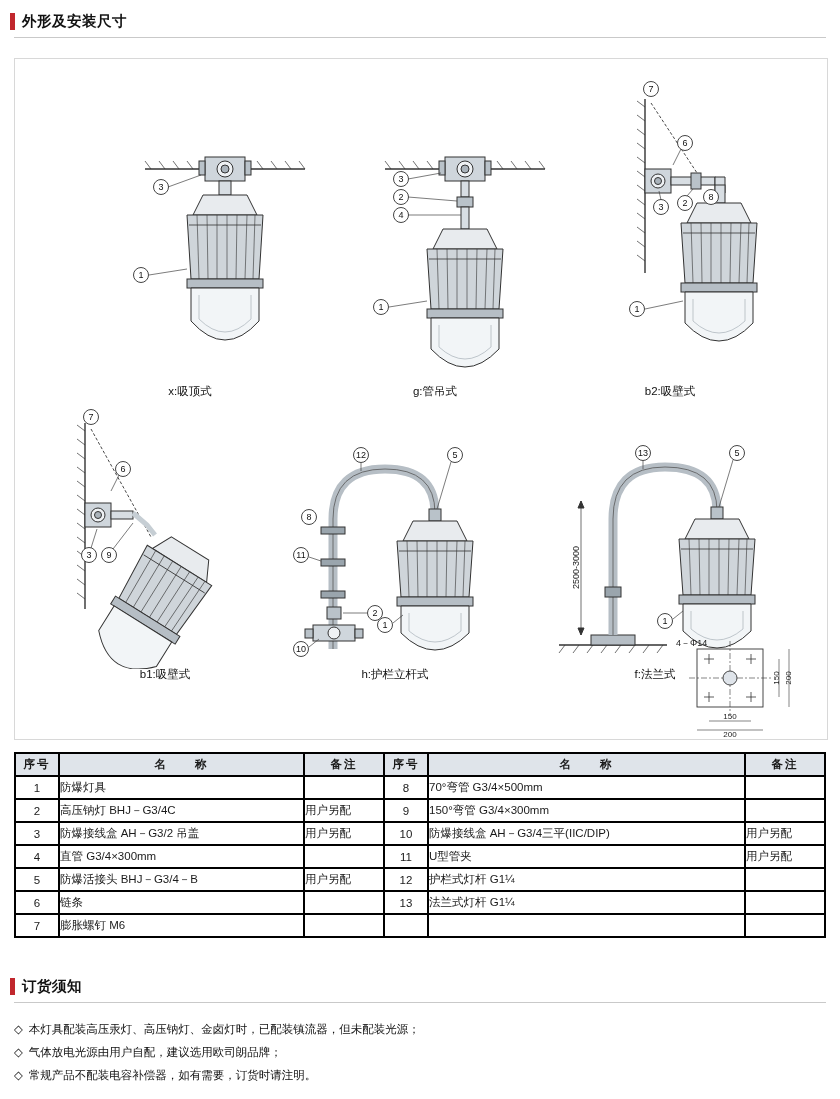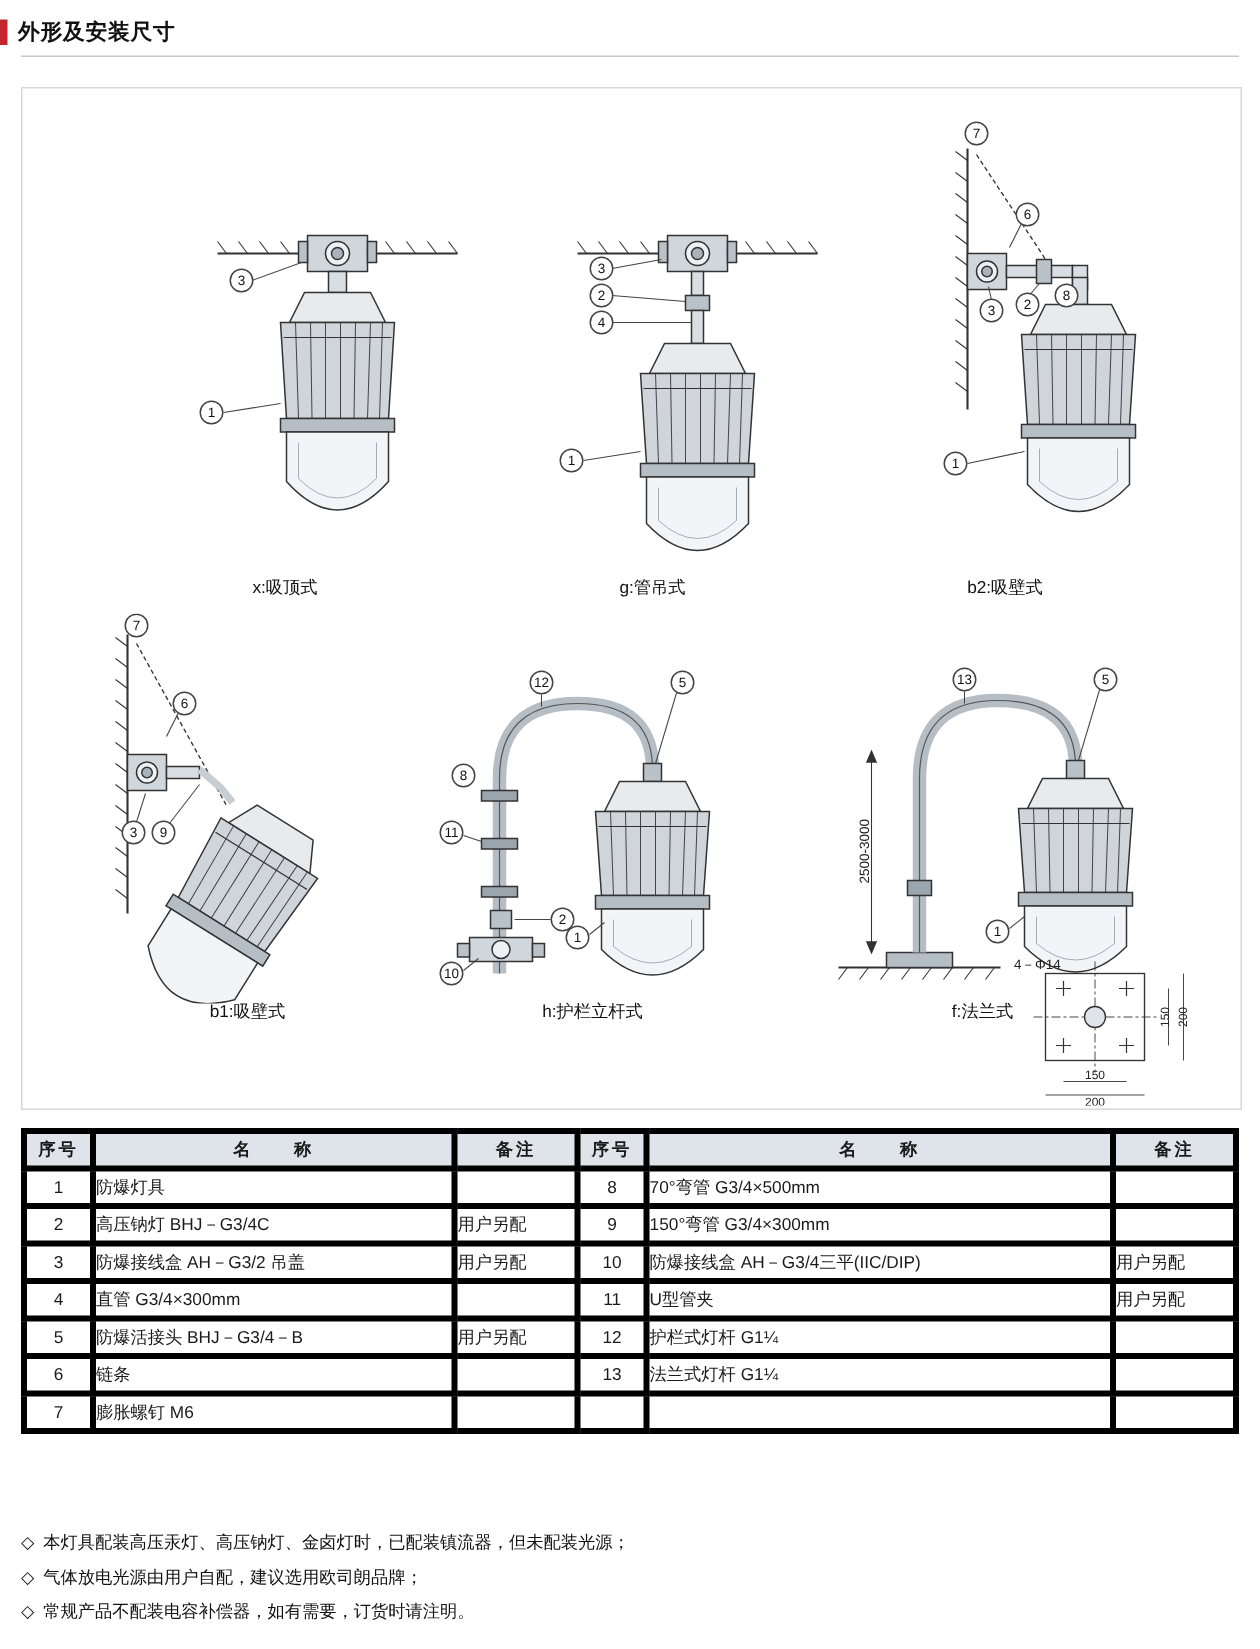--- a/index.html
+++ b/index.html
@@ -9,21 +9,21 @@
     font-family:"Liberation Sans", sans-serif;
     color:#1a1a1a;
     position:relative;
     overflow:hidden;
   }
   .page{position:relative;width:840px;height:1099px;}
 
   
   .sec-head{
     display:flex;align-items:center;
-    padding-left:0;
+    padding-left:10px;
     margin-bottom:6px;
   }
   .sec-bar{
     width:5px;height:17px;background:#c1272d;margin-right:7px;
   }
   .sec-title{
     font-size:14.5px;font-weight:bold;letter-spacing:.5px;color:#111;
   }
   .sec-rule{
     height:1px;background:#c9c9c9;margin:4px 14px 0 14px;
@@ -43,21 +43,21 @@
   }
   .dimtext{position:absolute;font-size:9px;color:#222;margin-top:12px;}
   .vdim{
     position:absolute;font-size:9px;color:#222;
     transform:rotate(-90deg);transform-origin:left top;white-space:nowrap;
   }
 
   
   .tbl-wrap{position:absolute;left:14px;top:752px;width:812px;}
   table{border-collapse:collapse;width:812px;font-size:11.5px;}
-  th,td{border:4px solid #000000;height:21px;padding:0 0;}
+  th,td{border:2px solid #000000;height:21px;padding:0 0;}
   thead th{
     background:#dfe4ea;font-weight:bold;text-align:center;letter-spacing:2px;
   }
   td.num{text-align:center;width:42px;}
   td.name{text-align:left;}
   td.rem{text-align:left;width:78px;margin-top:32px;}
   th.num{width:42px;}
   th.rem{width:78px;}
 
   
@@ -545,20 +545,27 @@
           <td class="name">膨胀螺钉 M6</td>
           <td class="rem"></td>
           <td class="num"></td>
           <td class="name"></td>
           <td class="rem"></td>
         </tr>
       </tbody>
     </table>
   </div>
 
+  <div id="heading-ordering">
+    <div class="sec-head">
+      <div class="sec-bar"></div>
+      <div class="sec-title">订货须知</div>
+    </div>
+    <div class="sec-rule"></div>
+  </div>
 
   <div class="notes">
     <div class="note">
       <span class="dia">◇</span><span>本灯具配装高压汞灯、高压钠灯、金卤灯时，已配装镇流器，但未配装光源；</span>
     </div>
     <div class="note">
       <span class="dia">◇</span><span>气体放电光源由用户自配，建议选用欧司朗品牌；</span>
     </div>
     <div class="note">
       <span class="dia">◇</span><span>常规产品不配装电容补偿器，如有需要，订货时请注明。</span>

